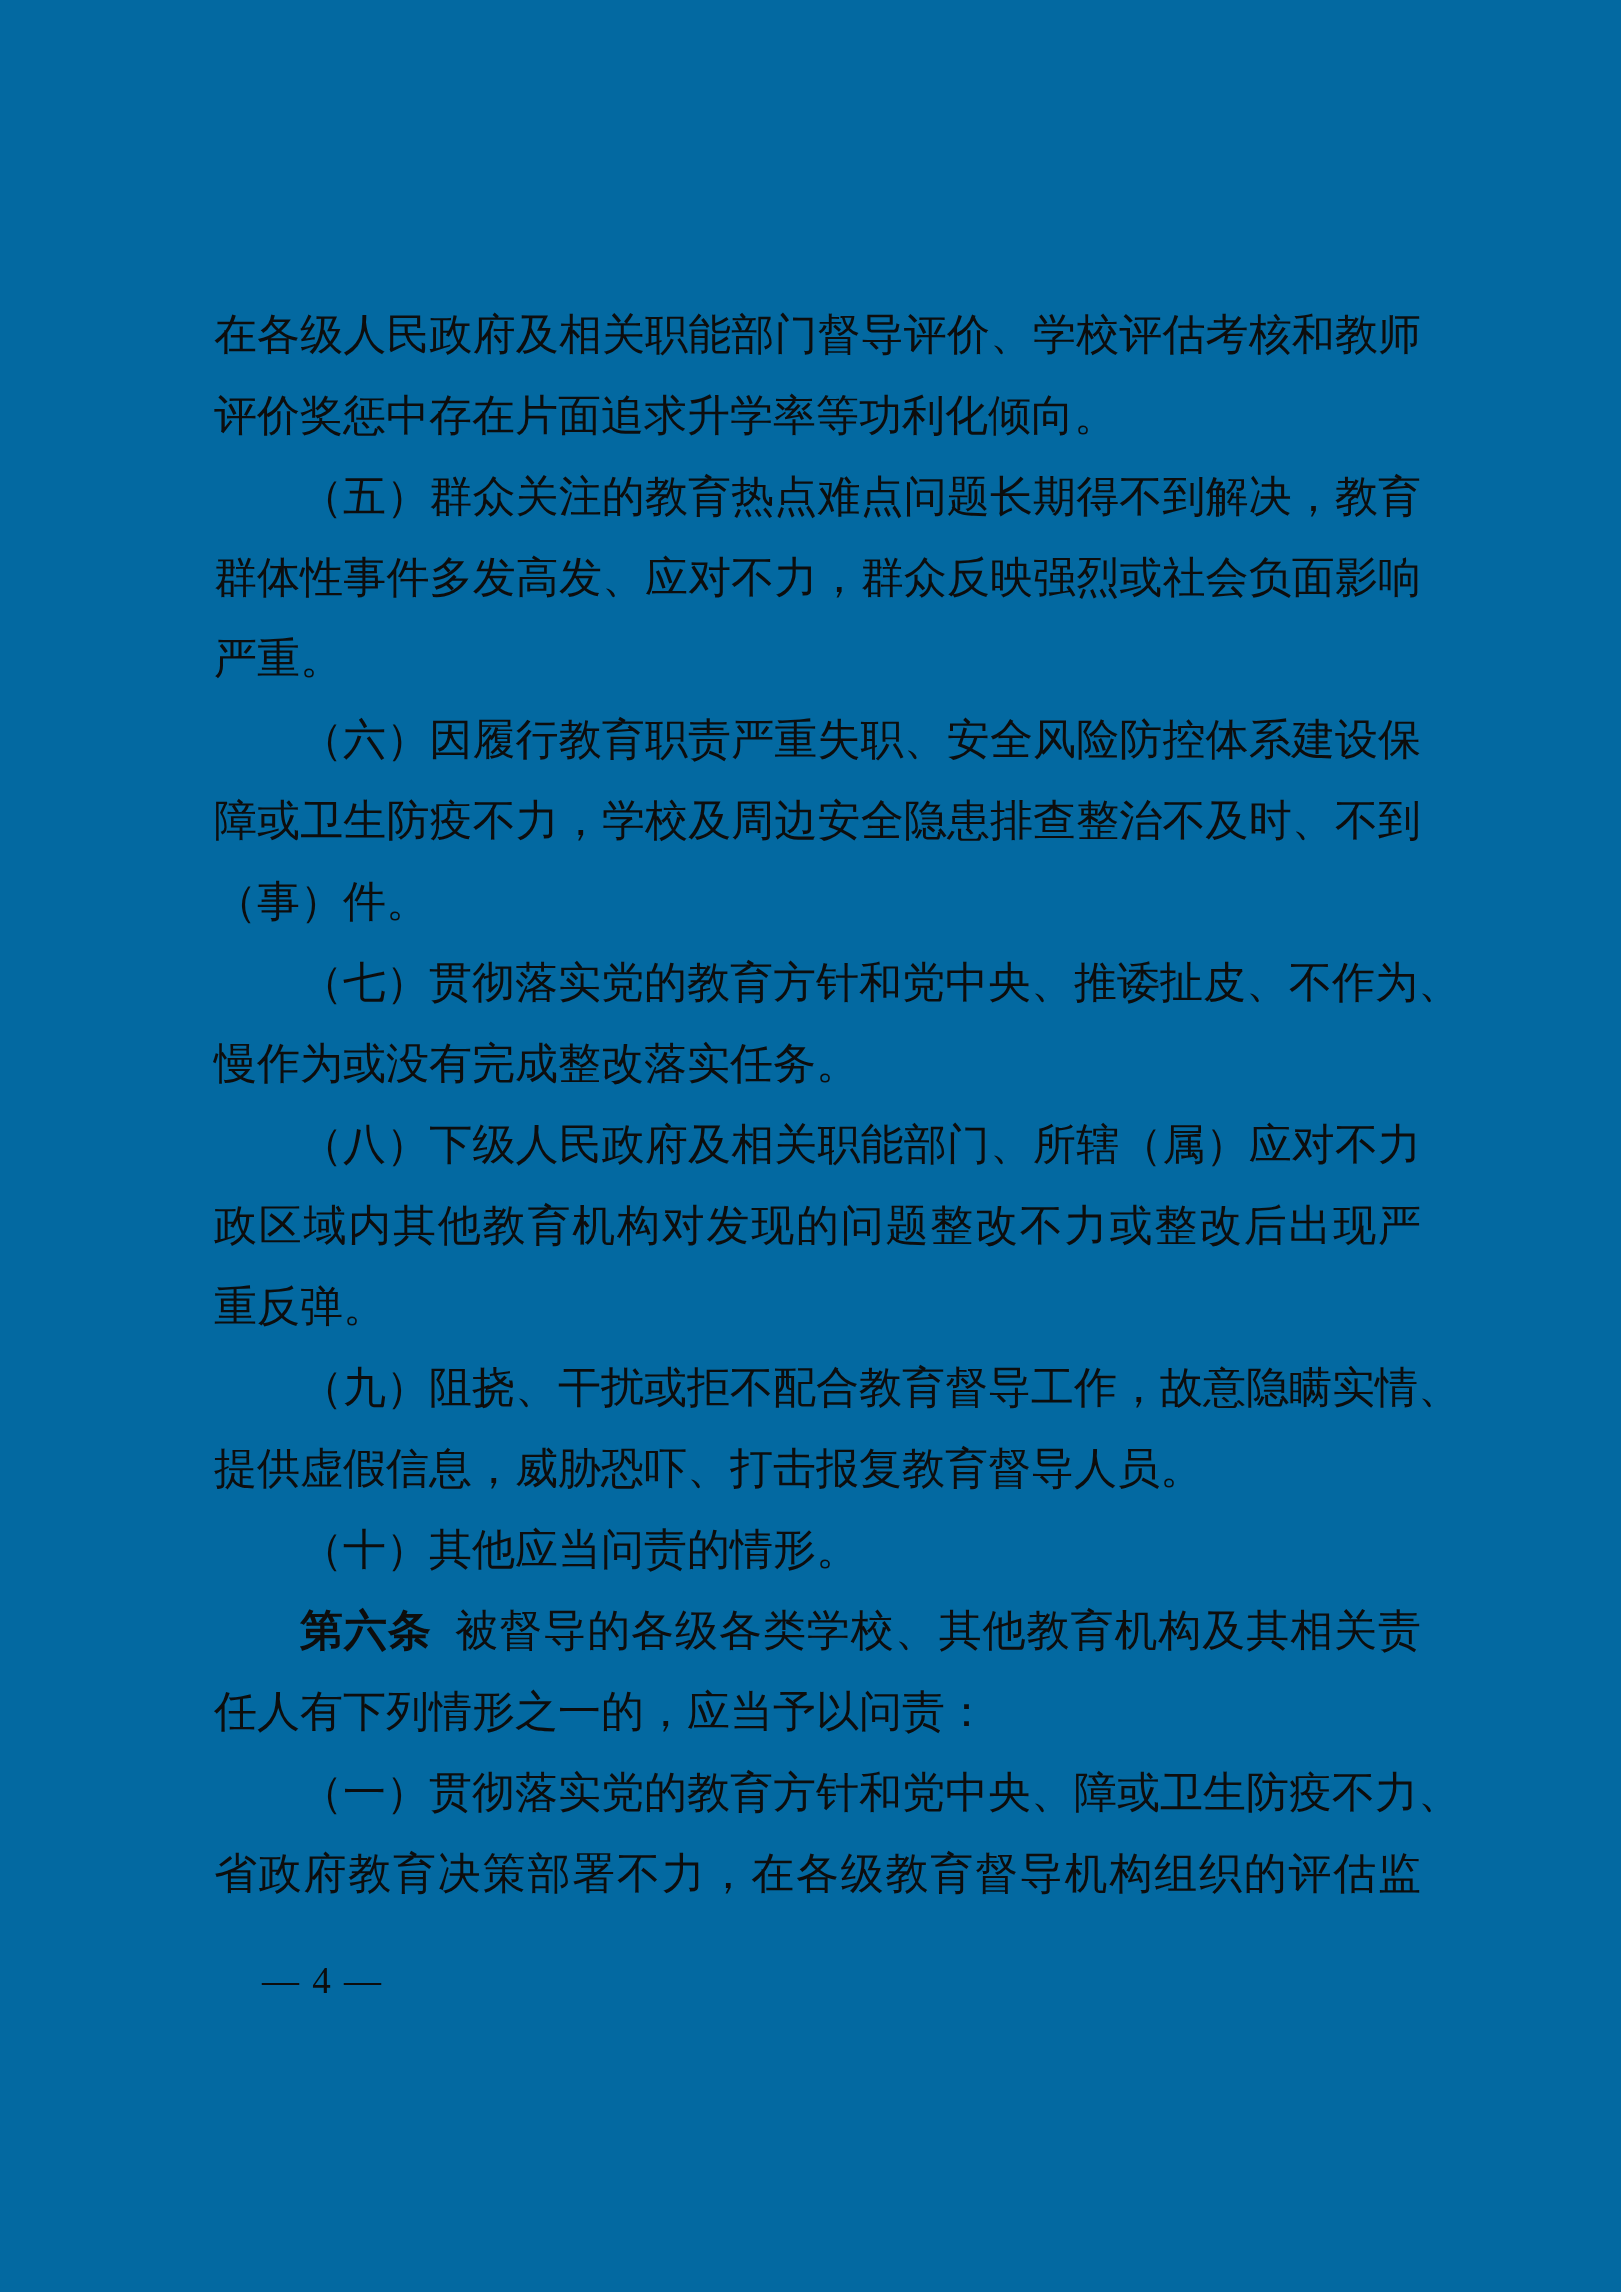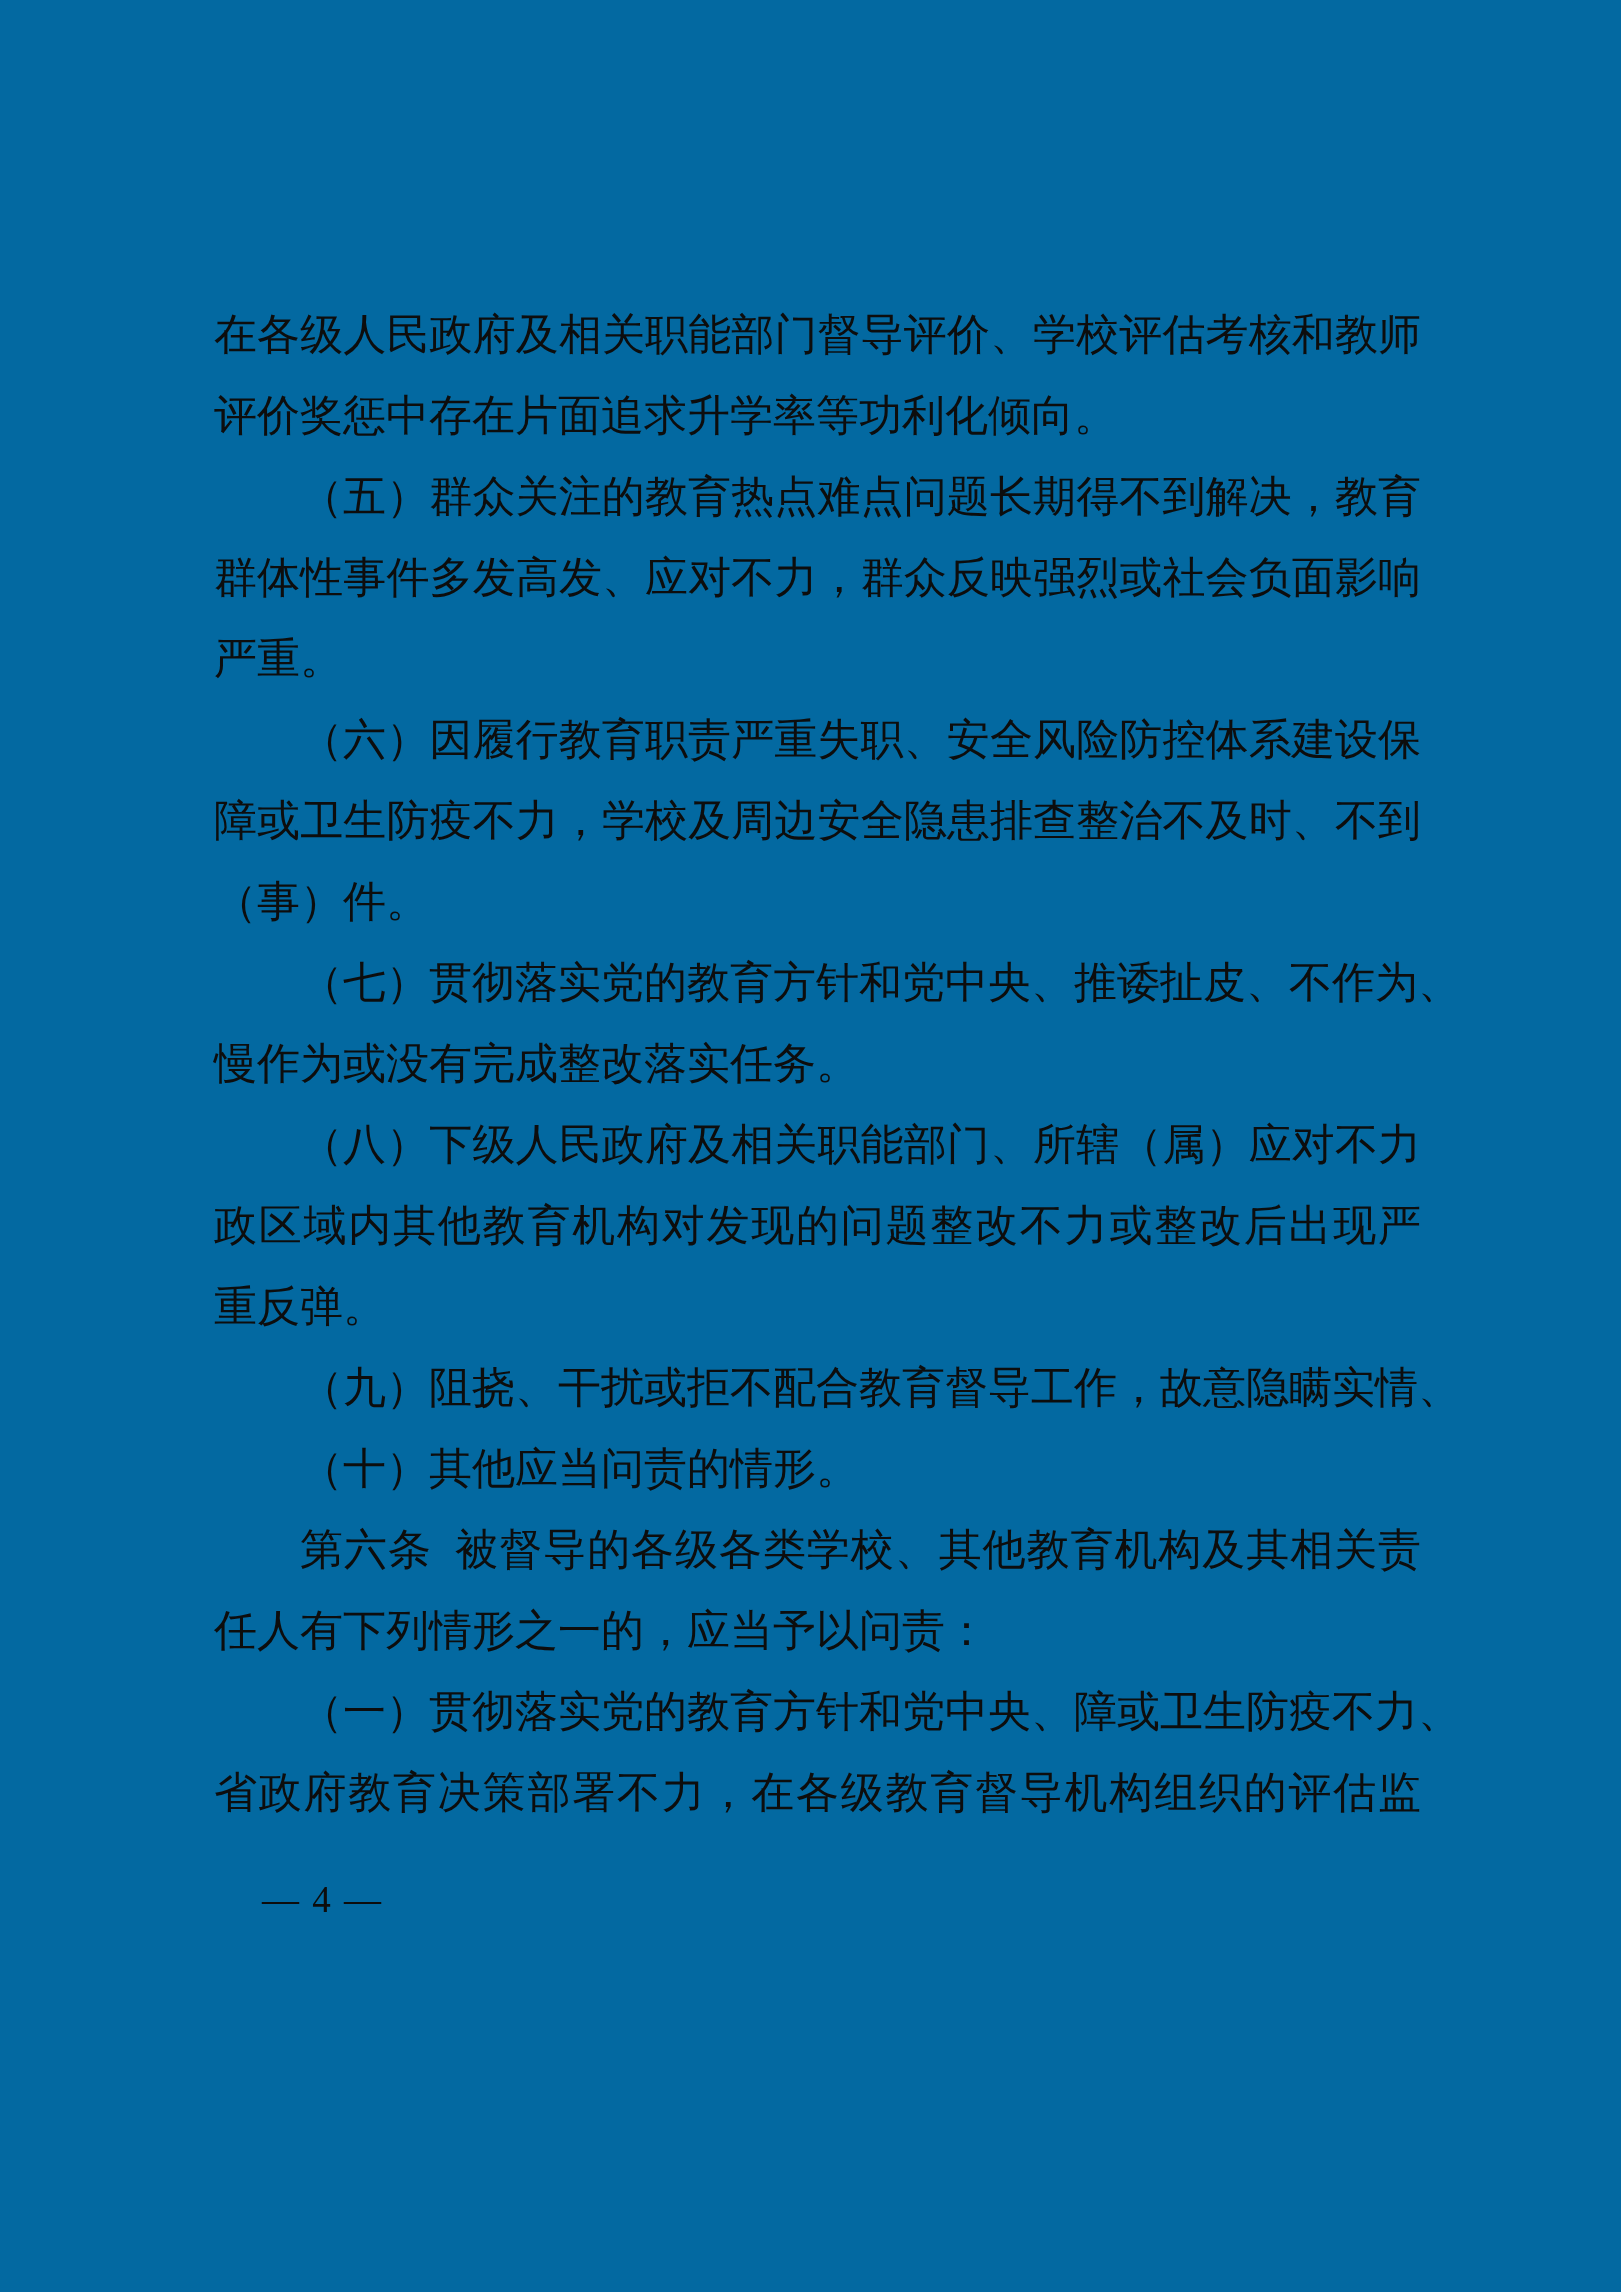--- a/index.html
+++ b/index.html
@@ -28,21 +28,21 @@
     text-justify: inter-character;
   }
   .fill {
     text-align-last: justify;
   }
   .indent {
     text-indent: 86px;
   }
   .article-no {
     font-family: "Liberation Sans", "DejaVu Sans", sans-serif;
-    font-weight: 400;
+    font-weight: 700;
     margin-right: 23.5px;
   }
   .page-number {
     margin-top: 45px;
     margin-left: 48px;
     font-size: 37px;
     line-height: 43px;
     font-family: "Liberation Serif", "DejaVu Serif", serif;
     color: #0d0d0d;
     letter-spacing: 2px;
@@ -59,20 +59,21 @@
   <p class="line">严重。</p>
   <p class="line fill indent">（六）因履行教育职责严重失职、安全风险防控体系建设保</p>
   <p class="line fill">障或卫生防疫不力，学校及周边安全隐患排查整治不及时、不到</p>
   <p class="line">（事）件。</p>
   <p class="line fill indent">（七）贯彻落实党的教育方针和党中央、推诿扯皮、不作为、</p>
   <p class="line">慢作为或没有完成整改落实任务。</p>
   <p class="line fill indent">（八）下级人民政府及相关职能部门、所辖（属）应对不力</p>
   <p class="line fill">政区域内其他教育机构对发现的问题整改不力或整改后出现严</p>
   <p class="line">重反弹。</p>
   <p class="line fill indent">（九）阻挠、干扰或拒不配合教育督导工作，故意隐瞒实情、</p>
+  <p class="line">提供虚假信息，威胁恐吓、打击报复教育督导人员。</p>
   <p class="line indent">（十）其他应当问责的情形。</p>
   <p class="line fill indent"><span class="article-no">第六条</span><span>被督导的各级各类学校、其他教育机构及其相关责</span></p>
   <p class="line">任人有下列情形之一的，应当予以问责：</p>
   <p class="line fill indent">（一）贯彻落实党的教育方针和党中央、障或卫生防疫不力、</p>
   <p class="line fill">省政府教育决策部署不力，在各级教育督导机构组织的评估监</p>
   <div class="page-number">— 4 —</div>
 </div>
 
 
 </body></html>

